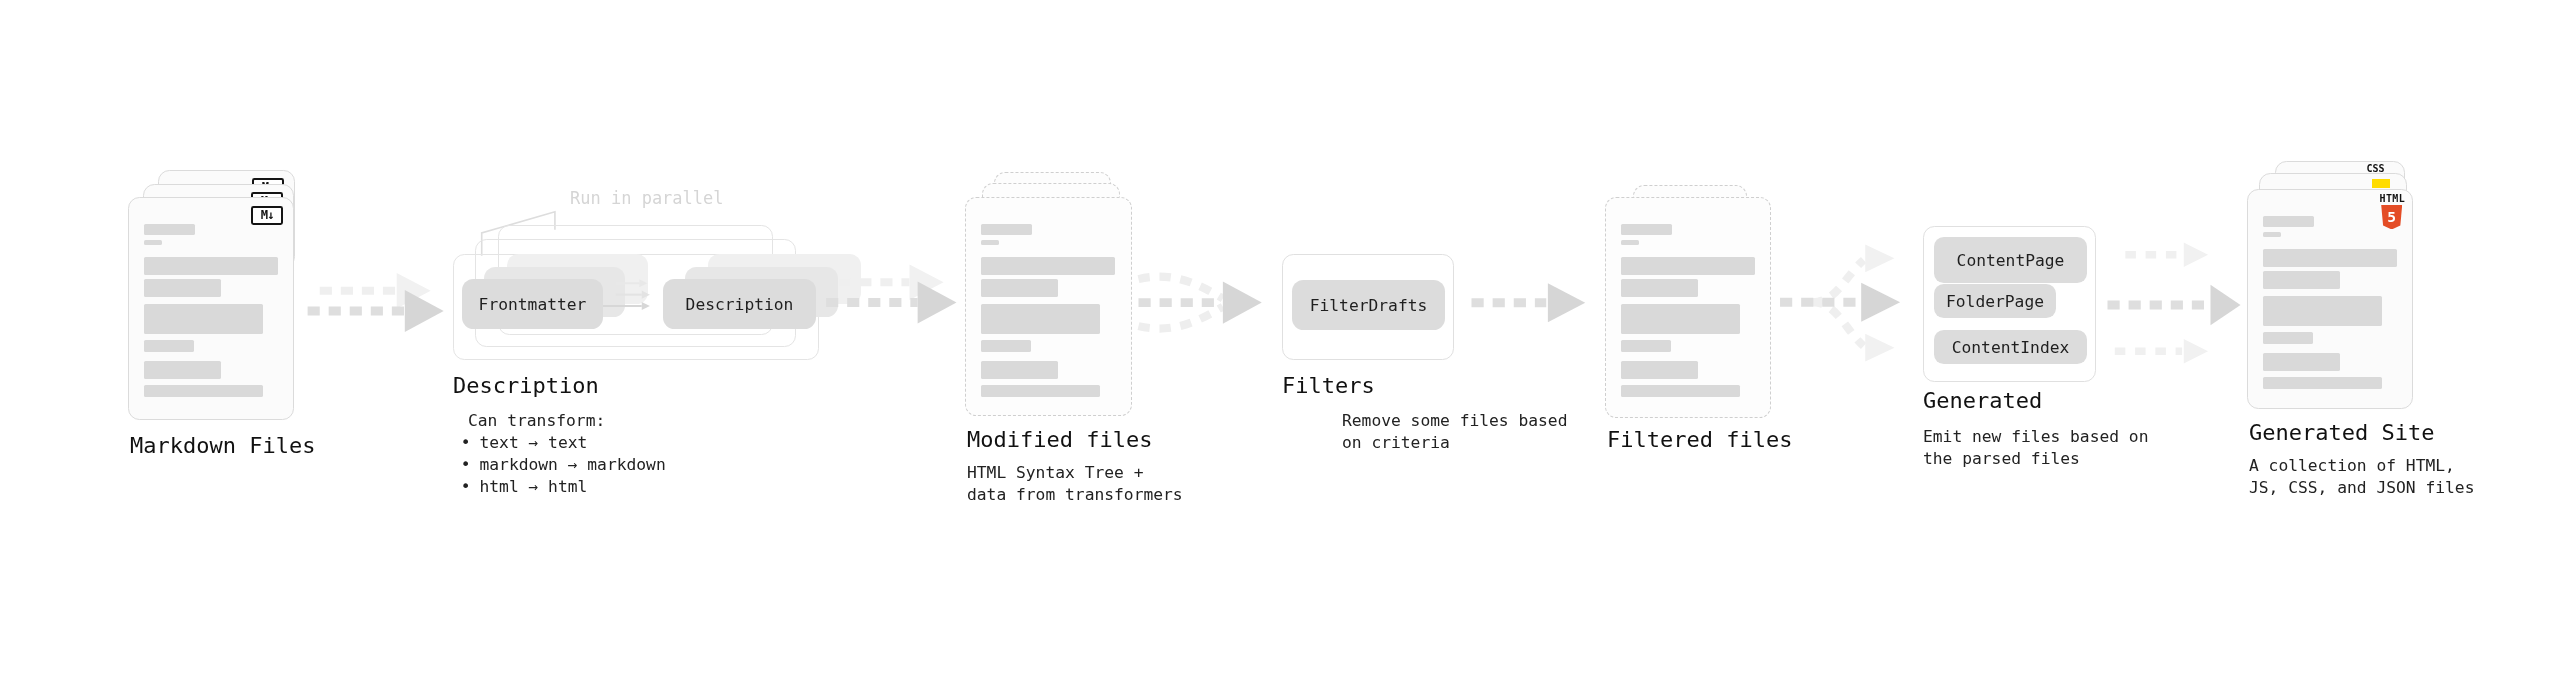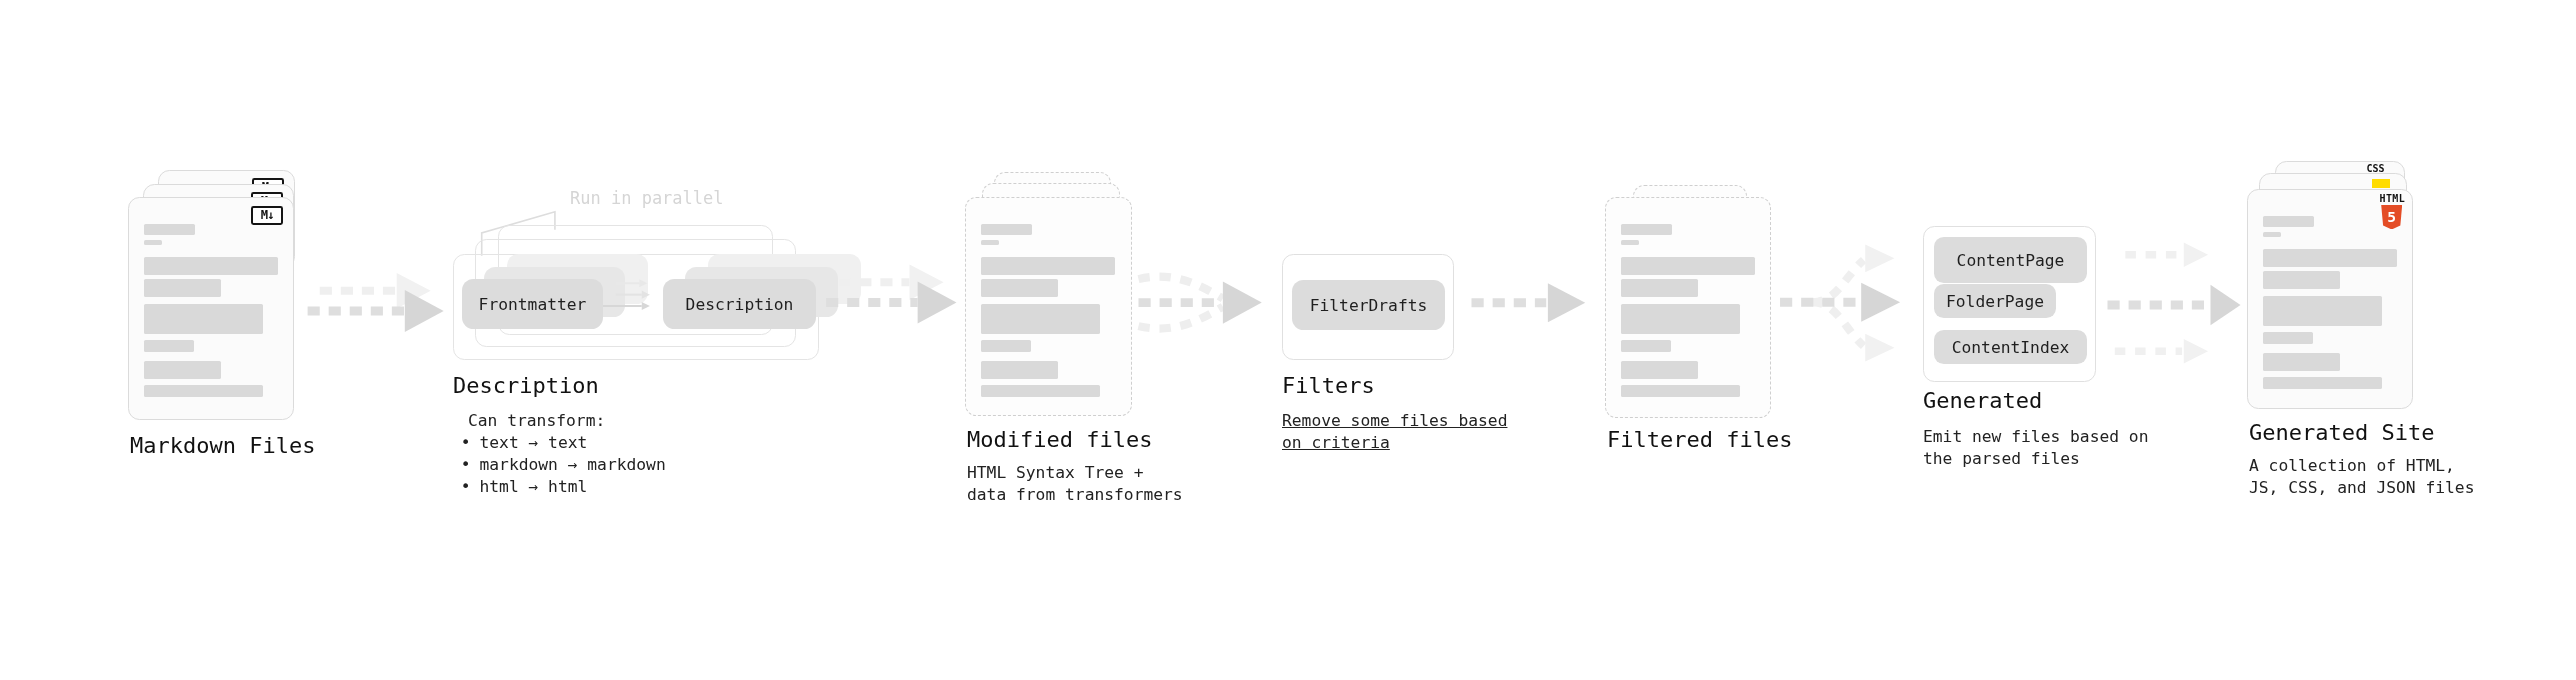--- a/index.html
+++ b/index.html
@@ -158,21 +158,21 @@
     <path d="M8,38 C50,28 82,44 112,62" fill="none" stroke="#eeeeee" stroke-width="10" stroke-dasharray="14 12"></path>
     <path d="M8,96 C50,106 82,90 112,72" fill="none" stroke="#eeeeee" stroke-width="10" stroke-dasharray="14 12"></path>
     <line x1="8" y1="67" x2="110" y2="67" stroke="#dedede" stroke-width="11" stroke-dasharray="15 11"></line>
     <polygon points="112,41 112,93 160,67" fill="#d6d6d6"></polygon>
   </svg>
 
   <div>
     <div class="frame" style="left:1282px;top:254px;width:172px;height:106px;border-color:#e0e0e0;"></div>
     <div class="pill" style="left:1292px;top:280px;width:153px;height:50px;">FilterDrafts</div>
     <div class="node-title" style="left:1282px;top:373px;">Filters</div>
-    <div class="node-caption" style="left:1282px;top:410px;text-decoration:underline;">Remove some files based
+    <div class="node-caption" style="left:1342px;top:410px;">Remove some files based
 on criteria</div>
   </div>
 
   <svg style="left:1465px;top:275px;" width="130" height="57" viewBox="0 0 160 70">
     <line x1="8" y1="34" x2="100" y2="34" stroke="#dedede" stroke-width="11" stroke-dasharray="15 11"></line>
     <polygon points="102,10 102,58 148,34" fill="#d6d6d6"></polygon>
   </svg>
 
   <div>
     <div class="doc-card dashed" style="left:1633px;top:185px;width:114px;height:57px;"></div>

